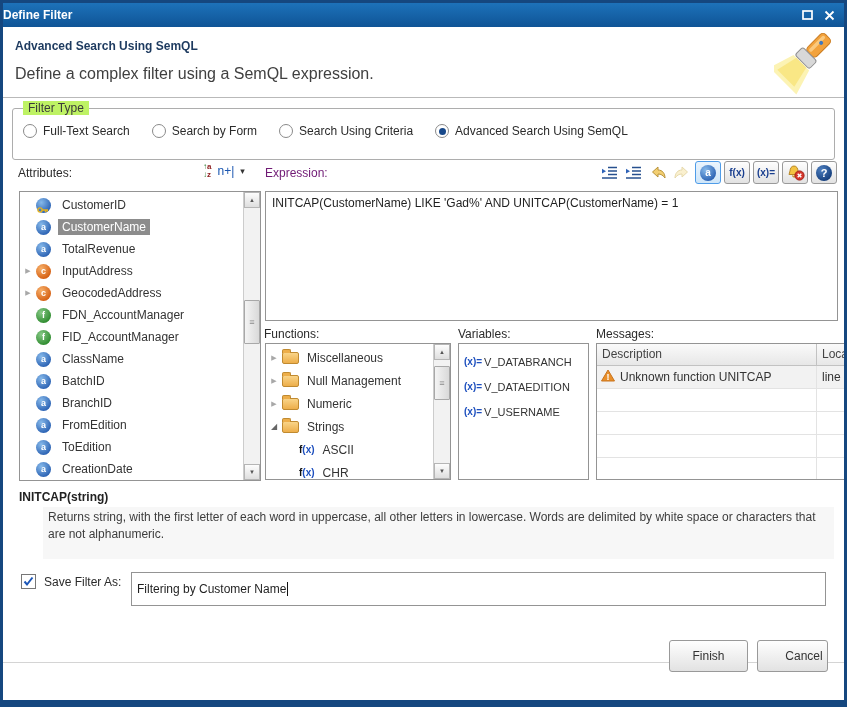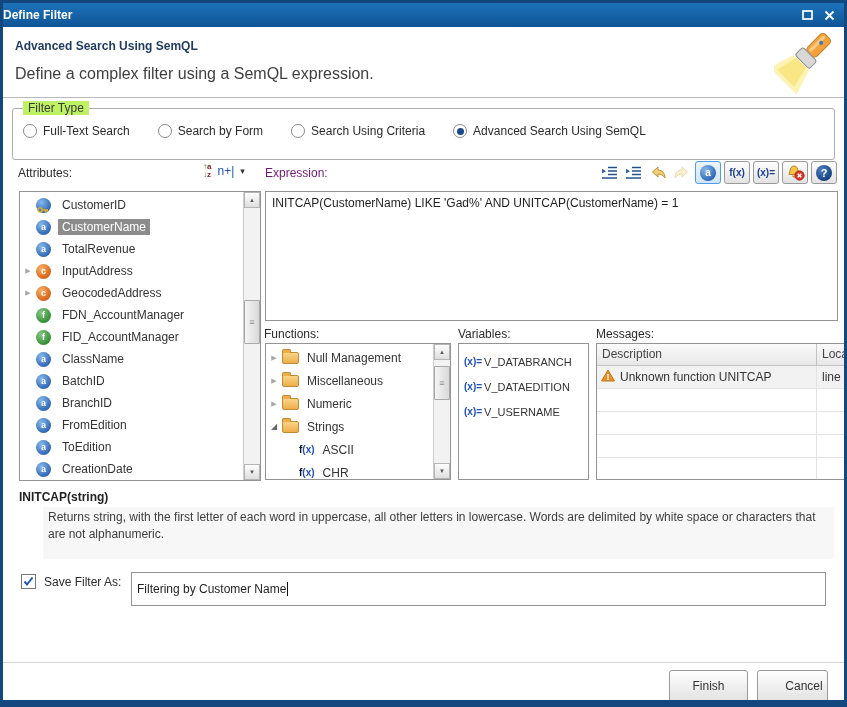--- a/index.html
+++ b/index.html
@@ -16,21 +16,21 @@
 
   
   .header { position:absolute; left:0; top:24px; right:0; height:71px; background:#fff; border-bottom:1px solid #b9b9b9; }
   .header-title { position:absolute; left:12px; top:12px; font-size:12px; font-weight:bold; color:#1d3a5f; }
   .header-desc  { position:absolute; left:12px; top:38px; font-size:16px; color:#404040; }
   .header-icon  { position:absolute; right:4px; top:0px; width:66px; height:68px; }
 
   
   .group { position:absolute; left:9px; top:105px; right:9px; height:52px; border:1px solid #adadad; border-radius:3px; }
   .group-legend { position:absolute; left:10px; top:-8px; background:#bef264; padding:0 5px; font-size:12px; color:#3a3a3a; }
-  .radio-row { position:absolute; left:10px; top:15px; display:flex; gap:28px; align-items:flex-end; }
+  .radio-row { position:absolute; left:10px; top:15px; display:flex; gap:22px; align-items:flex-end; }
   .radio-opt { display:flex; align-items:center; font-size:12px; color:#2b2b2b; cursor:default; }
   .radio { width:14px; height:14px; border:1px solid #8a8a8a; border-radius:50%; background:#fff;
            display:inline-flex; align-items:center; justify-content:center; margin-right:6px; }
   .radio.sel::after { content:''; width:7px; height:7px; border-radius:50%; background:#17488a; }
 
   
   .attributes-label { position:absolute; left:15px; top:163px; font-size:12px; color:#2b2b2b; }
   .sort-controls { position:absolute; left:200px; top:160px; display:flex; align-items:center; gap:6px; }
   .sort-az { display:inline-flex; flex-direction:column; font-size:8px; line-height:8px; font-weight:bold; }
   .sort-az .up   { color:#2e7d32; } .sort-az .up b, .sort-az .dn b { color:#8b1a1a; }
@@ -119,21 +119,21 @@
   
   .save-check { position:absolute; left:18px; top:571px; width:15px; height:15px; border:1px solid #777;
                 background:#fff; display:flex; align-items:center; justify-content:center; }
   .save-label { position:absolute; left:41px; top:572px; font-size:12px; color:#2b2b2b; }
   .save-input { position:absolute; left:128px; top:569px; right:18px; height:34px; border:1px solid #949494;
                 background:#fff; font-size:12px; color:#1f1f1f; display:flex; align-items:center; padding-left:5px; }
   .caret { width:1px; height:14px; background:#111; margin-left:1px; }
 
   
   .footer-sep { position:absolute; left:0; top:659px; right:0; border-top:1px solid #d4d4d4; }
-  .btn { position:absolute; top:667px; height:32px; border:1px solid #999; border-radius:3px;
+  .btn { position:absolute; top:637px; height:32px; border:1px solid #999; border-radius:3px;
          background:linear-gradient(#fefefe,#e2e2e2); font-size:12px; color:#333;
          display:flex; align-items:center; justify-content:center; }
   .btn-finish { right:96px; width:79px; }
   .btn-cancel { right:16px; width:71px;padding-left:23px; }
 </style>
 </head>
 <body>
 
 <div class="dialog">
 
@@ -340,26 +340,26 @@
 
   <div class="panel-label" style="left:261px;">Functions:</div>
   <div class="panel-label" style="left:455px;">Variables:</div>
   <div class="panel-label" style="left:593px;">Messages:</div>
 
   <div class="fn-panel">
     <div class="tree-rows">
         <div class="tree-row">
           <span class="twisty">▶</span>
           <span class="folder"></span>
-          <span class="tree-label">Null Management</span>
+          <span class="tree-label">Miscellaneous</span>
         </div>
         <div class="tree-row">
           <span class="twisty">▶</span>
           <span class="folder"></span>
-          <span class="tree-label">Miscellaneous</span>
+          <span class="tree-label">Null Management</span>
         </div>
         <div class="tree-row">
           <span class="twisty">▶</span>
           <span class="folder"></span>
           <span class="tree-label">Numeric</span>
         </div>
         <div class="tree-row">
           <span class="twisty open">◢</span>
           <span class="folder"></span>
           <span class="tree-label">Strings</span>

